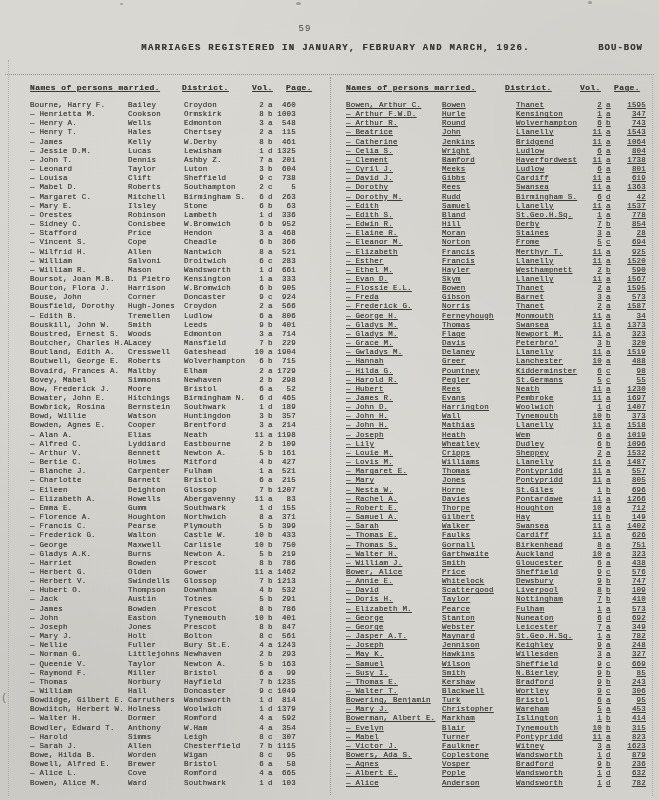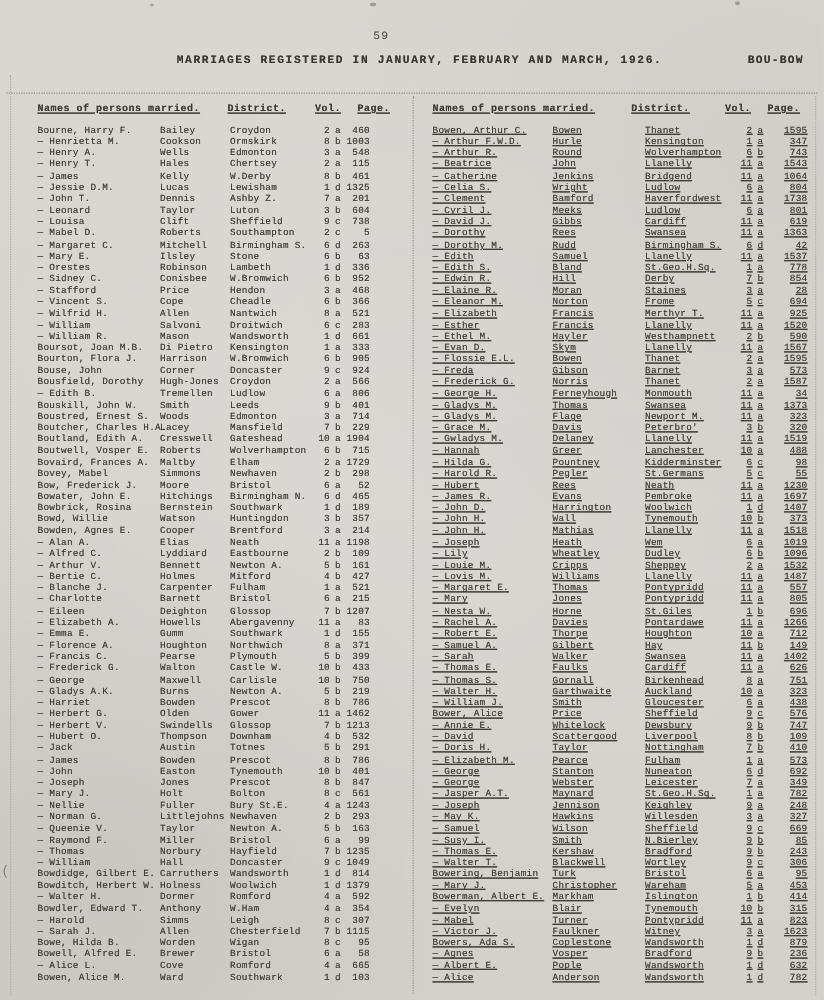--- a/index.html
+++ b/index.html
@@ -328,21 +328,21 @@
     </div>
     <div class="row">
       <span class="c-name">Boutland, Edith A.</span>
       <span class="c-spouse">Cresswell</span>
       <span class="c-district">Gateshead</span>
       <span class="c-volnum">10</span>
       <span class="c-volletter">a</span>
       <span class="c-page">1904</span>
     </div>
     <div class="row">
-      <span class="c-name">Boutwell, Vosper E.</span>
+      <span class="c-name">Boutwell, George E.</span>
       <span class="c-spouse">Roberts</span>
       <span class="c-district">Wolverhampton</span>
       <span class="c-volnum">6</span>
       <span class="c-volletter">b</span>
       <span class="c-page">715</span>
     </div>
     <div class="row">
       <span class="c-name">Bovaird, Frances A.</span>
       <span class="c-spouse">Maltby</span>
       <span class="c-district">Elham</span>

